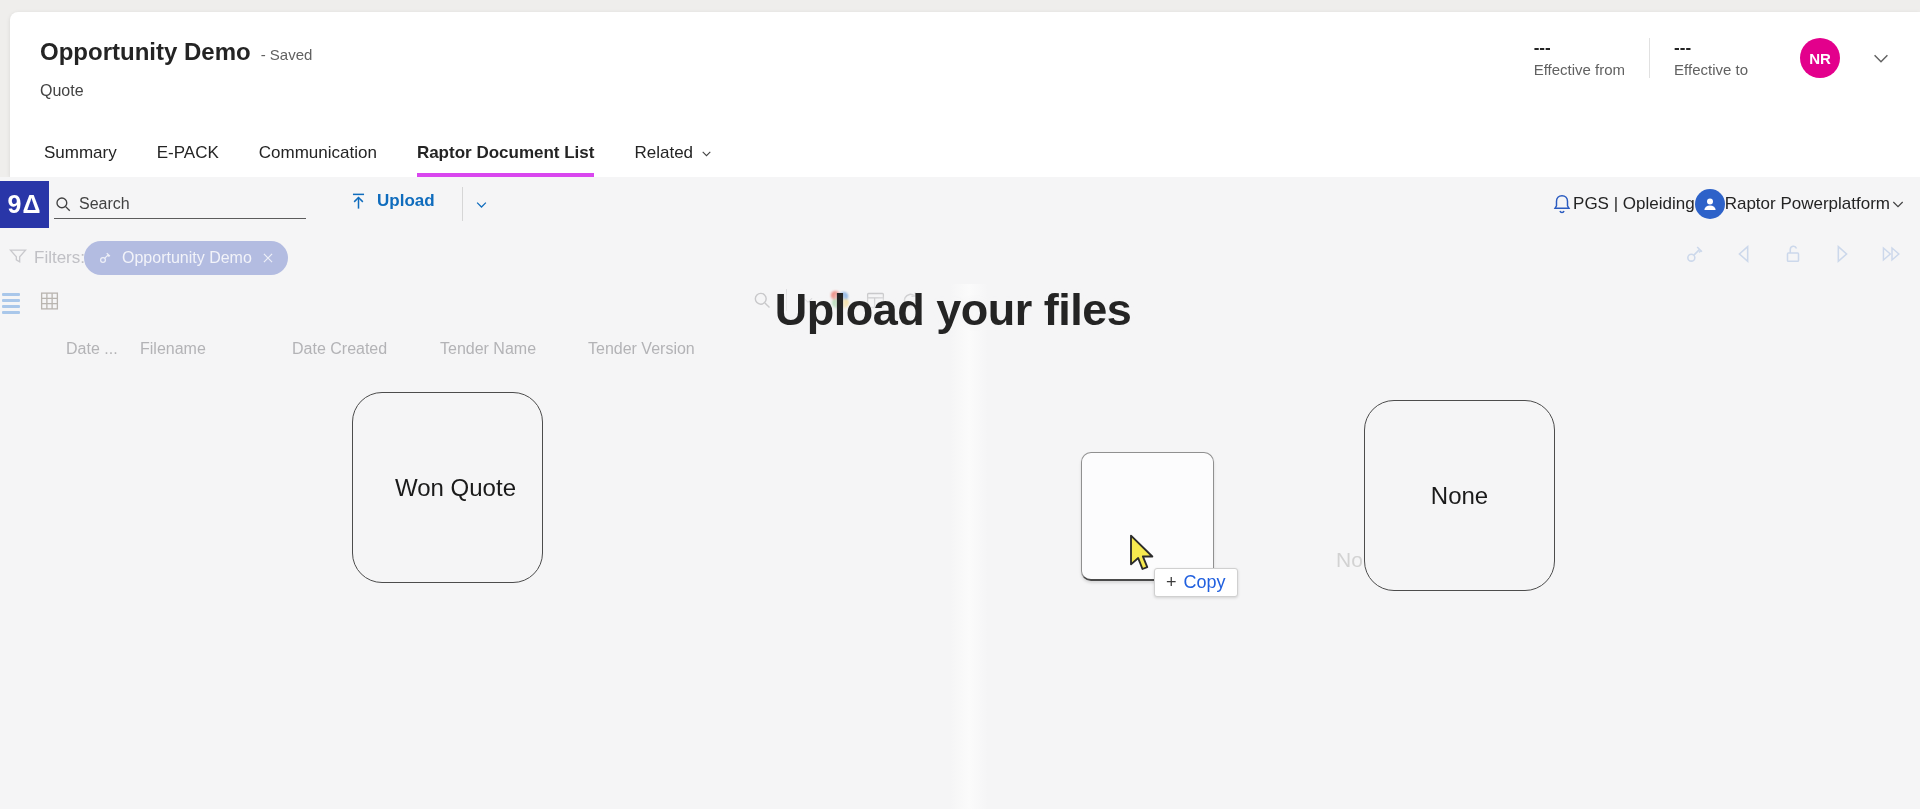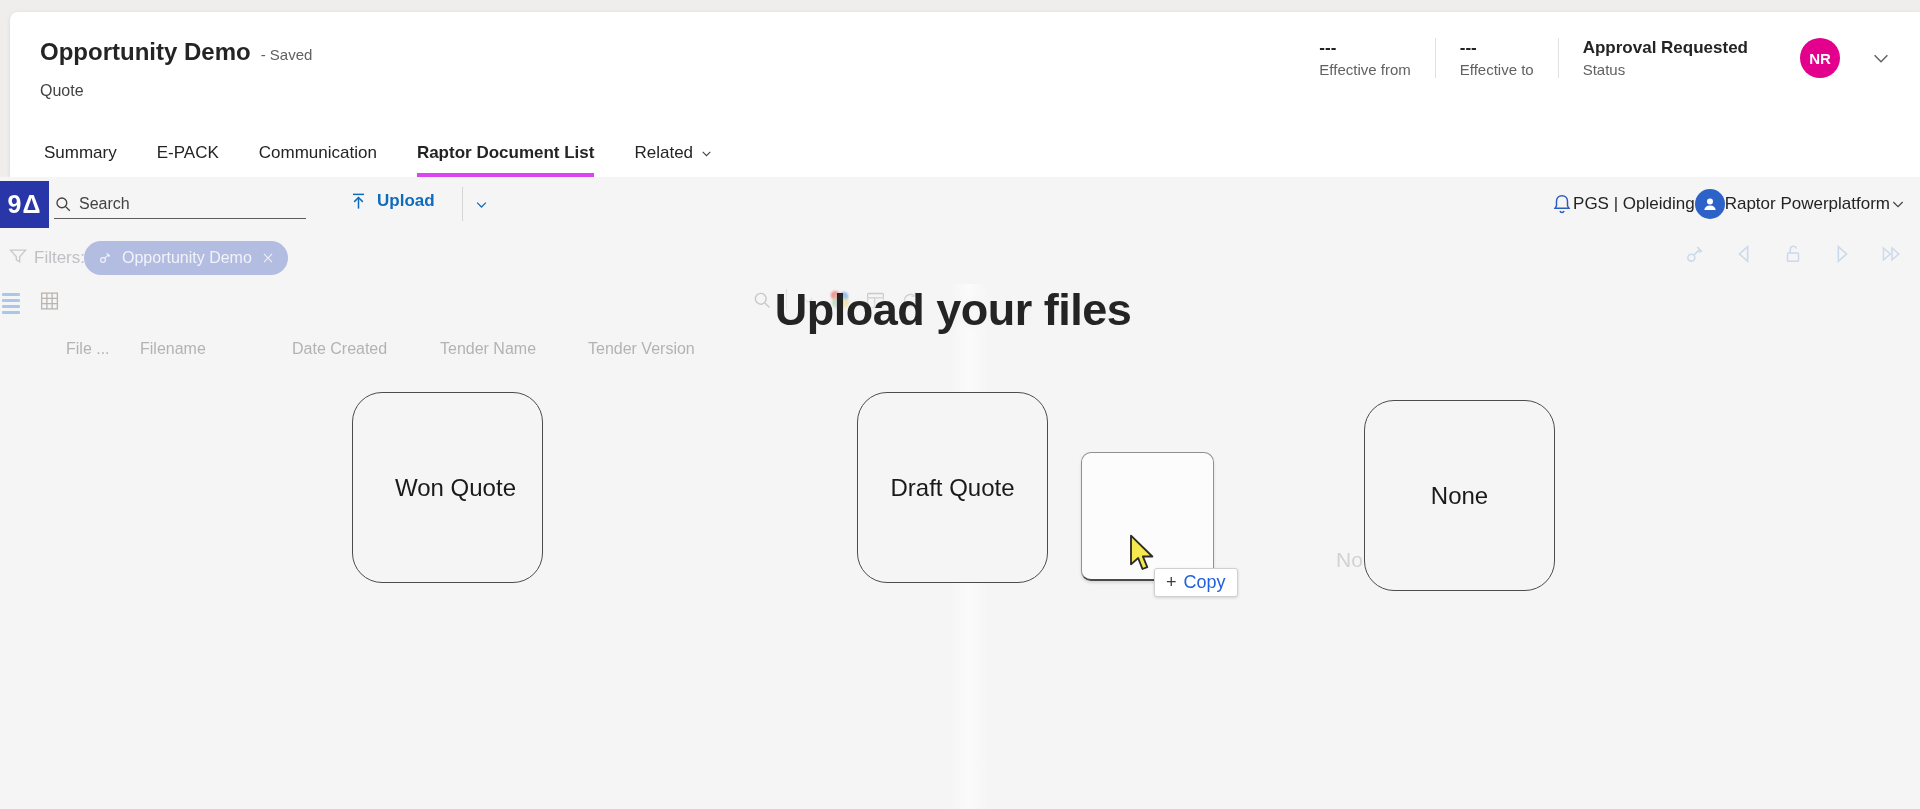--- a/index.html
+++ b/index.html
@@ -123,24 +123,20 @@
 
   <div class="hdr-right">
     <div class="hdr-field">
       <div class="val">---</div>
       <div class="lbl">Effective from</div>
     </div>
     <div class="hdr-field">
       <div class="val">---</div>
       <div class="lbl">Effective to</div>
     </div>
-    <div class="hdr-field">
-      <div class="val">Approval Requested</div>
-      <div class="lbl">Status</div>
-    </div>
     <div class="owner">
       <div class="owner-avatar">NR</div>
     </div>
     <span class="hdr-chevron">
       <svg width="22" height="22" viewBox="0 0 24 24" fill="none" stroke="currentColor" stroke-width="1.6">
           <path d="M5 9 l7 7 7-7"></path>
         </svg>
     </span>
   </div>
 
@@ -287,21 +283,21 @@
         <i></i>
       </div>
     <span class="view-grid">
       <svg width="21" height="22" viewBox="0 0 24 24" fill="none" stroke="currentColor" stroke-width="1.5">
           <rect x="3" y="3" width="18" height="18"></rect>
           <path d="M3 9 h18 M3 15 h18 M9 3 v18 M15 3 v18"></path>
         </svg>
     </span>
 
     <div class="grid-headers">
-      <span class="col0">File ...</span>
+      <span class="col0">Date ...</span>
       <span class="col1">Filename</span>
       <span class="col2">Date Created</span>
       <span class="col3">Tender Name</span>
       <span class="col4">Tender Version</span>
     </div>
 
     <div class="ghost-icons">
       <span>
         <svg width="20" height="20" viewBox="0 0 24 24" fill="none" stroke="currentColor" stroke-width="1.7">
             <circle cx="10.5" cy="10.5" r="6.5"></circle>
@@ -335,23 +331,20 @@
       </span>
     </div>
 
     <div class="ov-title">Upload your files</div>
 
     <div class="clipped-text">No</div>
 
     <div class="folder won">
       <span>Won Quote</span>
     </div>
-    <div class="folder draft">
-      <span>Draft Quote</span>
-    </div>
     <div class="folder none">
       <span>None</span>
     </div>
 
     <div class="ghost-box"></div>
 
     <span class="drag-cursor">
       <svg width="32" height="38" viewBox="0 0 24 28">
         <path d="M3 1 L3 22.5 L8.4 17.8 L11.6 26 L15.2 24.6 L11.9 16.6 L19 16.6 Z" fill="#f6e94f" stroke="#2b2b2b" stroke-width="1.4" stroke-linejoin="round"></path>
       </svg>

